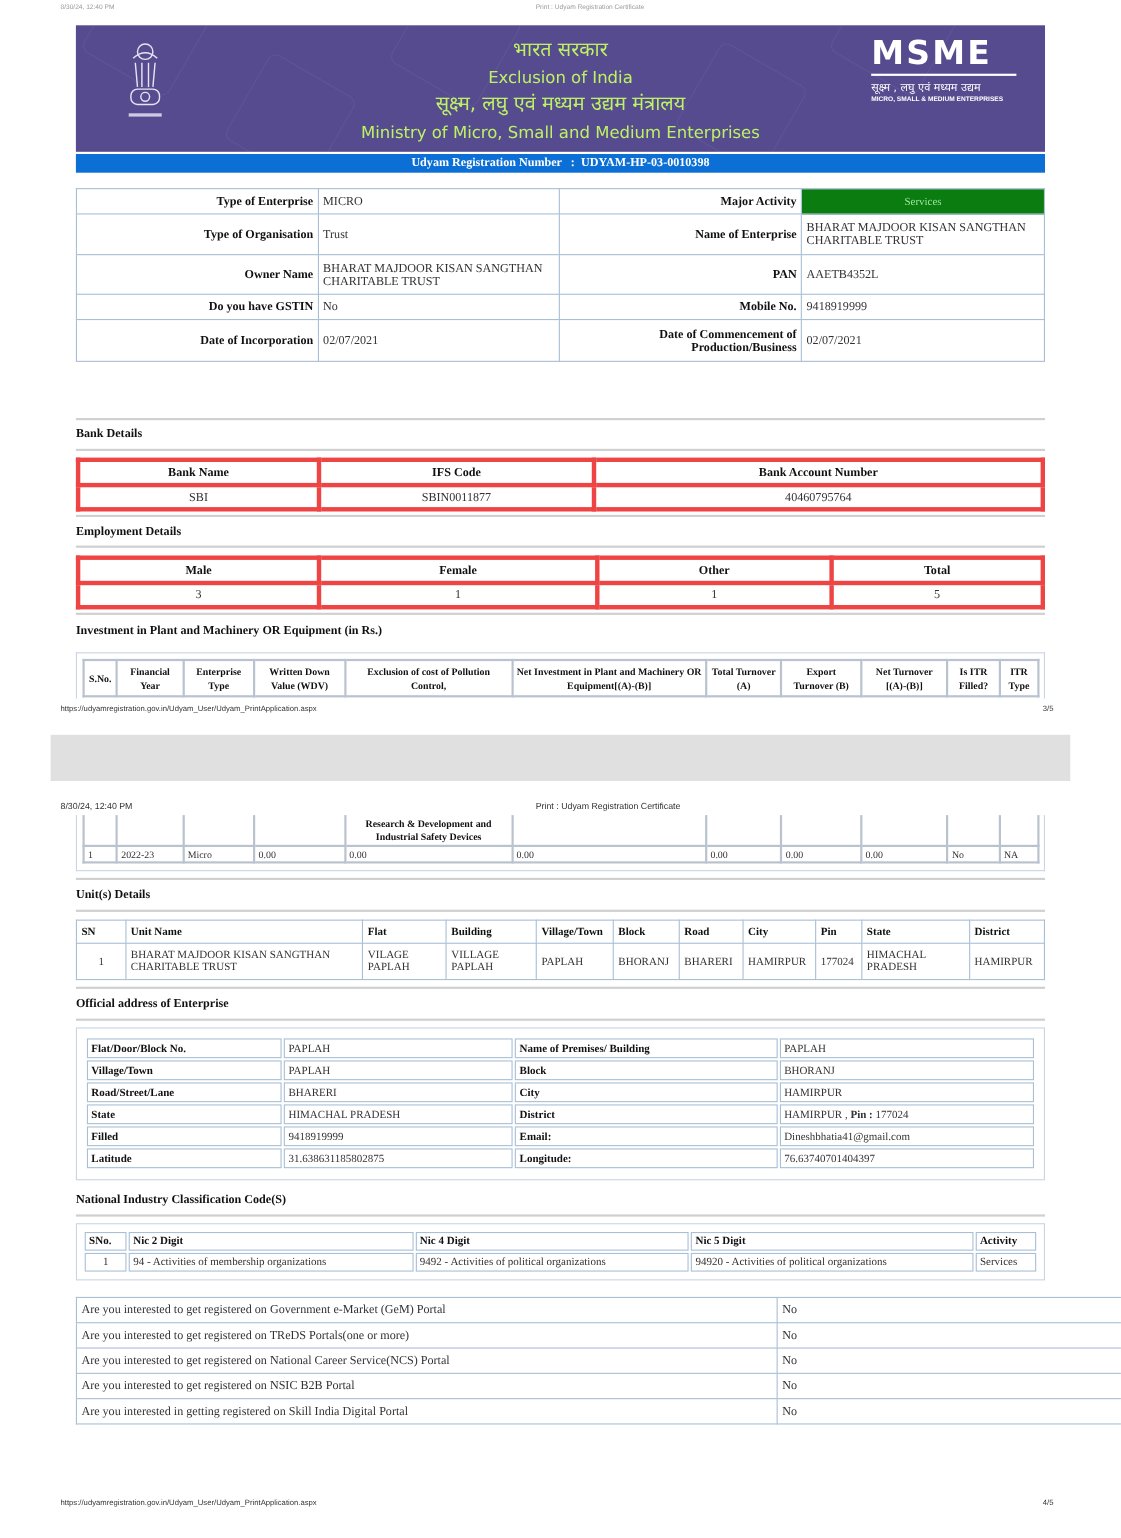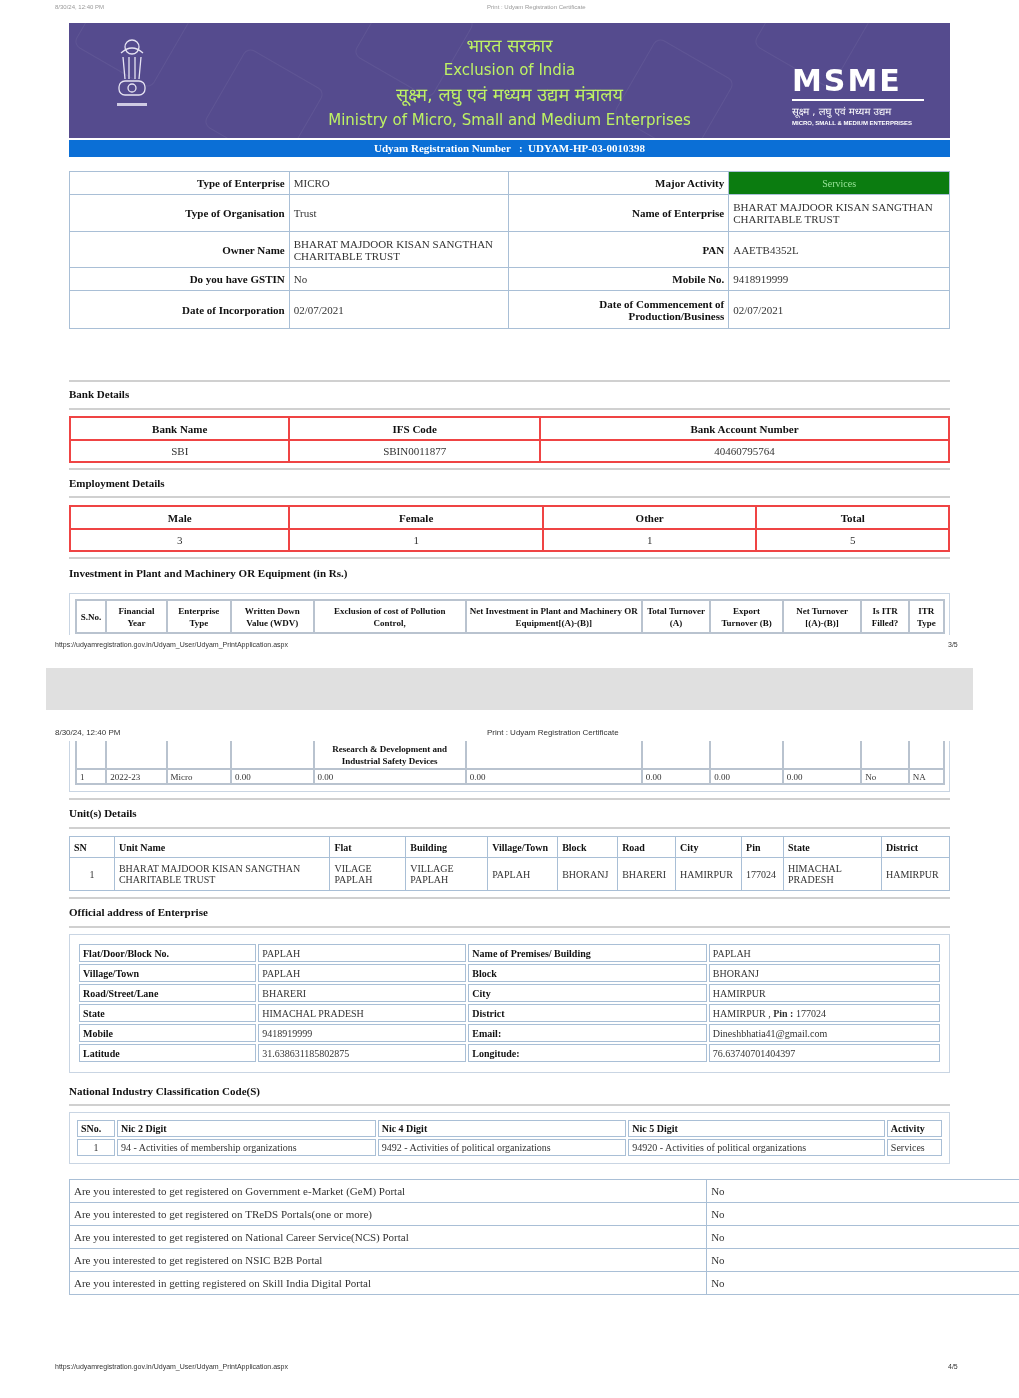--- a/index.html
+++ b/index.html
@@ -11,42 +11,42 @@
 
   
   .banner { left: 69px; top: 23px; width: 881px; height: 115px; background: #554b8e; overflow: hidden; }
   .banner .hex { position: absolute; border: 1px solid rgba(255,255,255,0.06); width: 90px; height: 90px; transform: rotate(30deg); border-radius: 8px; }
   .banner-center { position: absolute; left: 0; right: 0; top: 10px; text-align: center; color: #bef264; }
   .banner-hi1 { font-family: "DejaVu Sans", sans-serif; font-size: 18px; line-height: 26px; }
   .banner-en1 { font-family: "DejaVu Sans", sans-serif; font-size: 15px; line-height: 22px; }
   .banner-hi2 { font-family: "DejaVu Sans", sans-serif; font-size: 18px; line-height: 28px; }
   .banner-en2 { font-family: "DejaVu Sans", sans-serif; font-size: 15px; line-height: 22px; }
   .emblem { position: absolute; left: 38px; top: 12px; width: 50px; height: 80px; }
-  .msme-logo { position: absolute; right: 26px; top: 10px; width: 132px; color: #fff; text-align: left; margin-top: 32px; }
+  .msme-logo { position: absolute; right: 26px; top: 10px; width: 132px; color: #fff; text-align: left; }
   .msme-mark { font-family: "DejaVu Sans", sans-serif; font-weight: bold; font-size: 30px; letter-spacing: 2px; line-height: 32px; border-bottom: 2px solid #fff; padding-bottom: 2px; }
   .msme-hi { font-family: "DejaVu Sans", sans-serif; font-size: 10px; margin-top: 3px; }
   .msme-en { font-family: "Liberation Sans", sans-serif; font-size: 6px; font-weight: bold; margin-top: 2px; }
 
   .reg-bar { left: 69px; top: 140px; width: 881px; height: 17px; background: #0b6fd6; color: #fff; text-align: center; font-weight: bold; font-size: 11px; line-height: 17px; }
 
   table { border-collapse: collapse; }
   td, th { font-family: "Liberation Serif", serif; }
 
   
   .det { left: 69px; top: 171px; width: 881px; }
   .det td { border: 1px solid #a9bfd6; font-size: 11px; padding: 2px 4px; vertical-align: middle; }
   .det td.lbl { text-align: right; font-weight: bold; color: #111; }
   .det td.val { color: #333; }
   .det td.green { background: #0b7c10; color: #9ae59a; text-align: center; font-size: 10px; }
 
   .sec-title { font-weight: bold; font-size: 11px; color: #111; }
   .hr { height: 2px; background: #d0d0d0; }
 
   .grid { }
-  .grid td, .grid th { border: 2px solid #ef4444; font-size: 11px; text-align: center; padding: 3px 4px; color: #333; }
+  .grid td, .grid th { border: 4px solid #ef4444; font-size: 11px; text-align: center; padding: 3px 4px; color: #333; }
   .grid th { font-weight: bold; color: #111; }
 
   .inv th, .inv td { border: 2px solid #b9c3cf; font-size: 9px; padding: 1px 3px; }
   .inv th { font-weight: bold; text-align: center; color: #111; line-height: 12px; }
   .inv td { text-align: left; color: #333; }
 
   .gap-bar { left: 46px; top: 668px; width: 927px; height: 42px; background: #e0e0e0; }
 
   .units th, .units td { border: 1px solid #a9bfd6; font-size: 10px; padding: 2px 4px; text-align: left; color: #333; }
   .units th { font-weight: bold; color: #111; }
@@ -359,21 +359,21 @@
       <td class="lbl">City</td>
       <td>HAMIRPUR</td>
     </tr>
     <tr>
       <td class="lbl">State</td>
       <td>HIMACHAL PRADESH</td>
       <td class="lbl">District</td>
       <td><span>HAMIRPUR</span> , <b>Pin :</b> <span>177024</span></td>
     </tr>
     <tr>
-      <td class="lbl">Mobile</td>
+      <td class="lbl">Filled</td>
       <td>9418919999</td>
       <td class="lbl">Email:</td>
       <td>Dineshbhatia41@gmail.com</td>
     </tr>
     <tr>
       <td class="lbl">Latitude</td>
       <td>31.638631185802875</td>
       <td class="lbl">Longitude:</td>
       <td>76.63740701404397</td>
     </tr>

